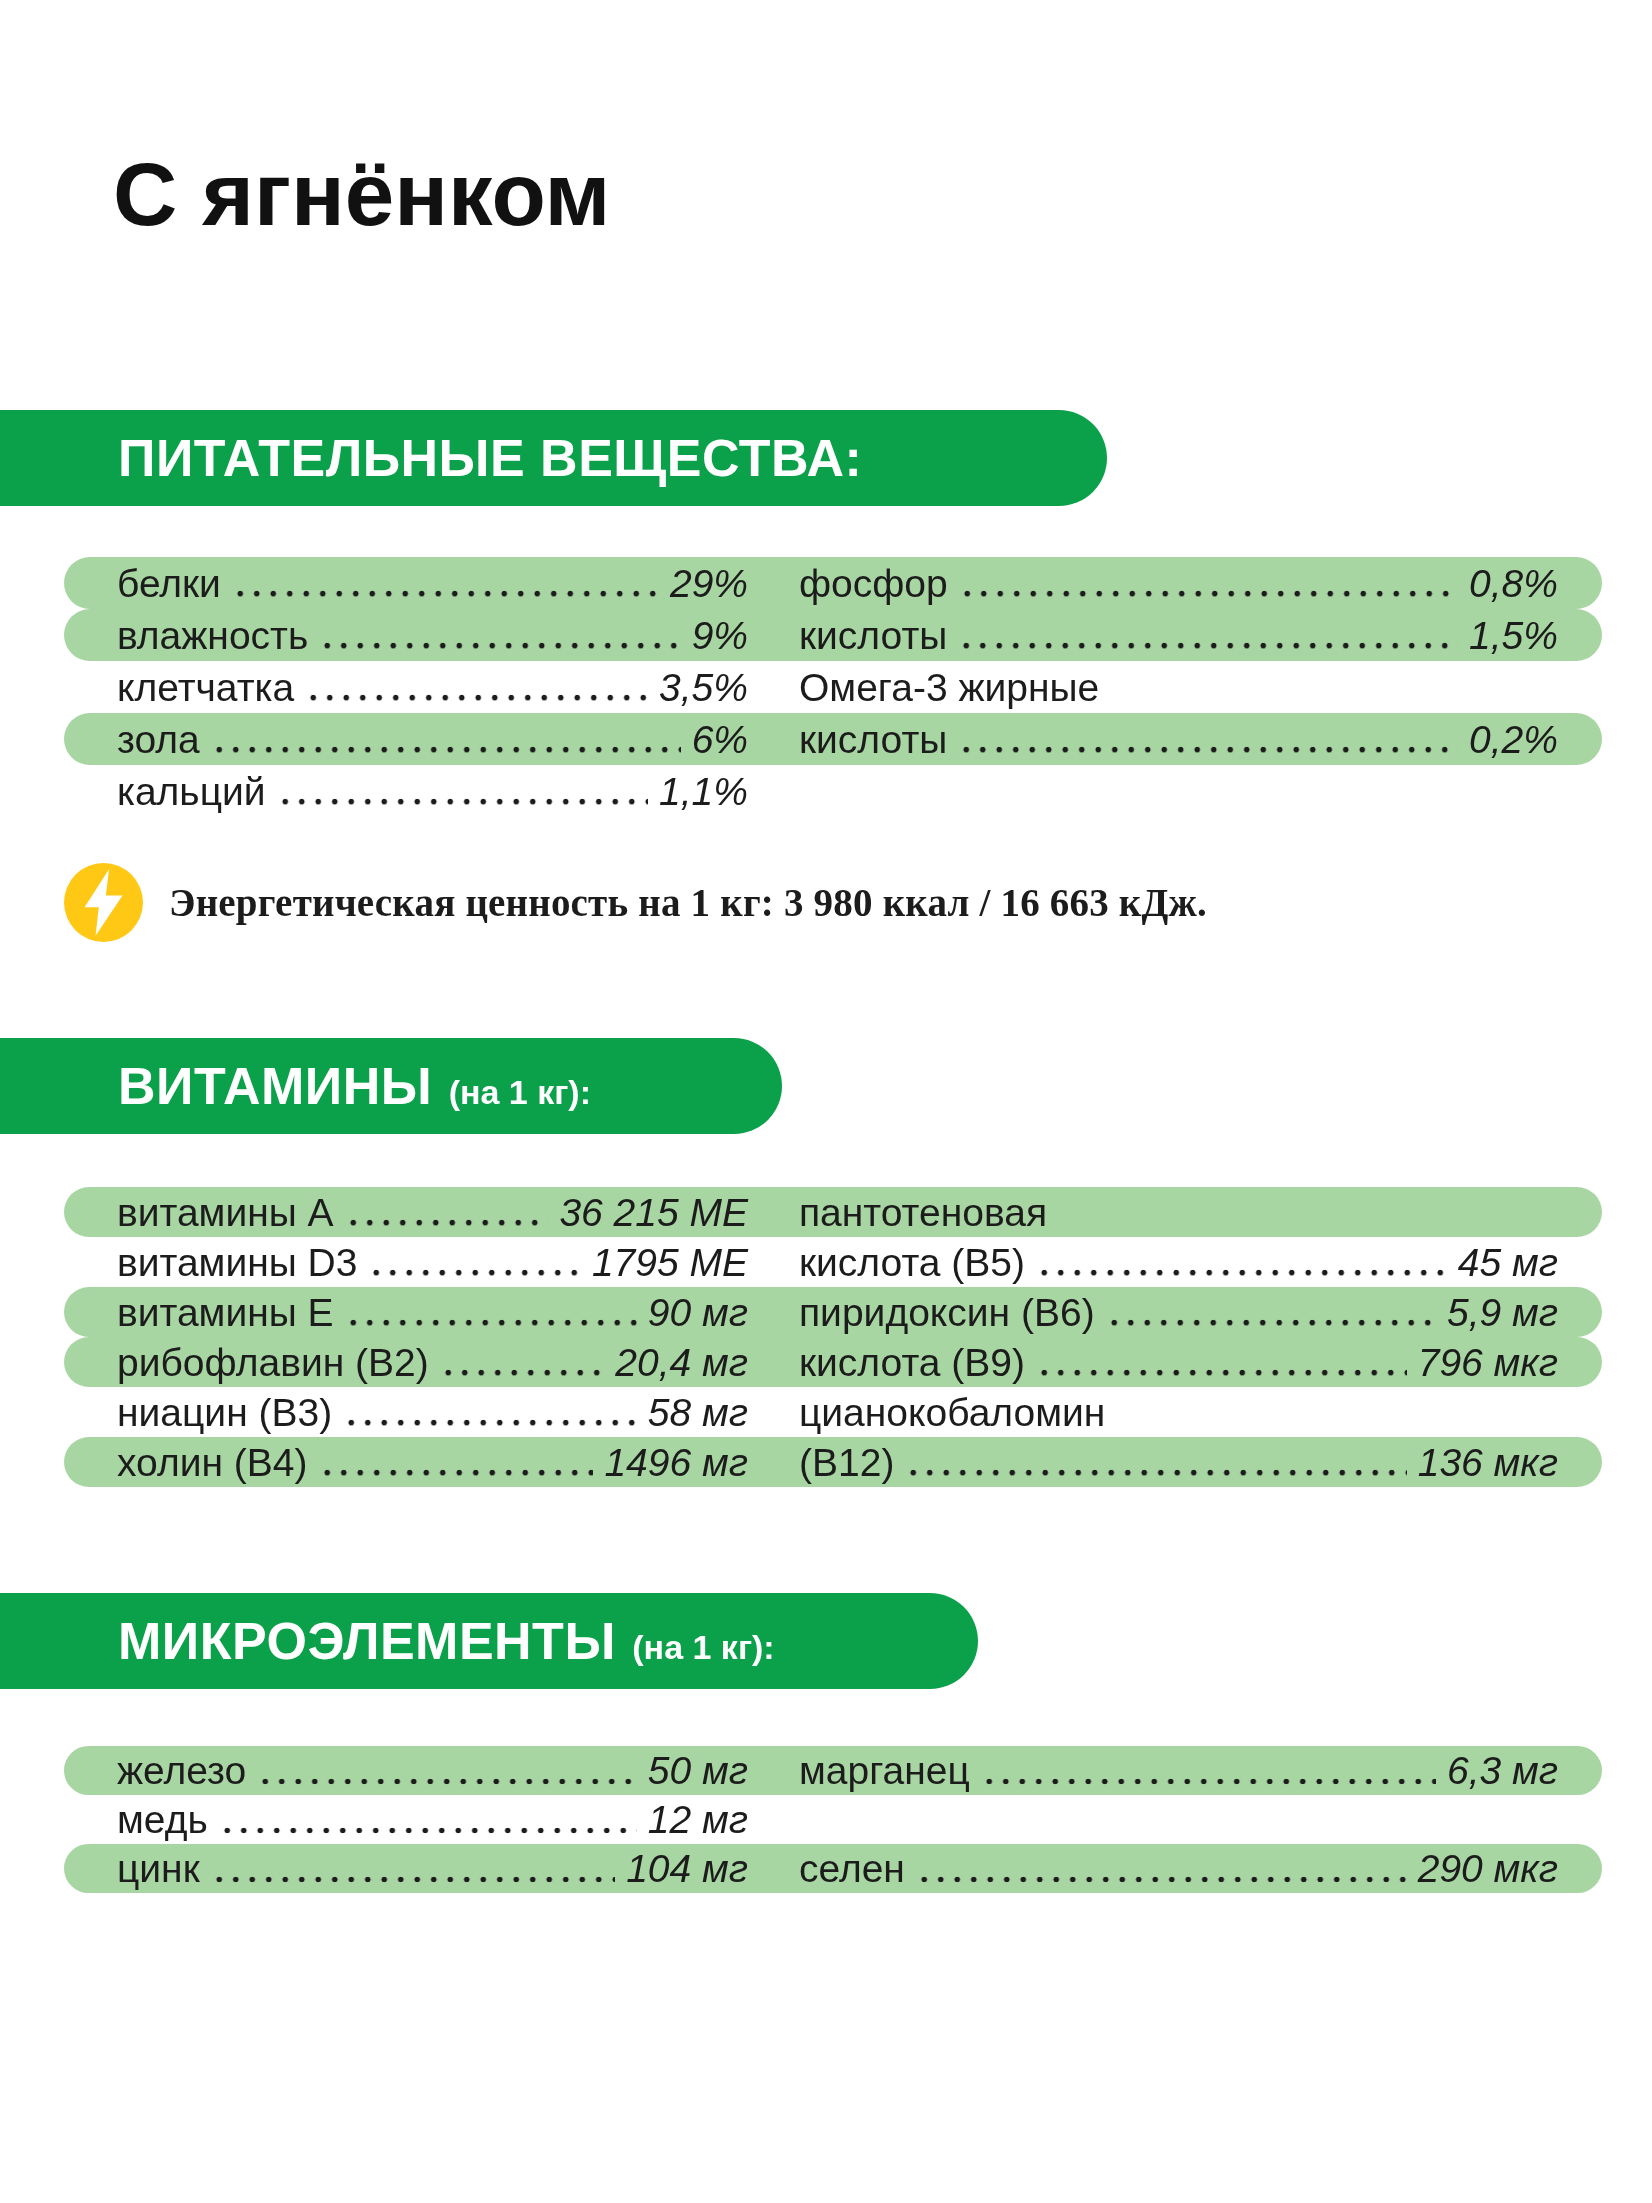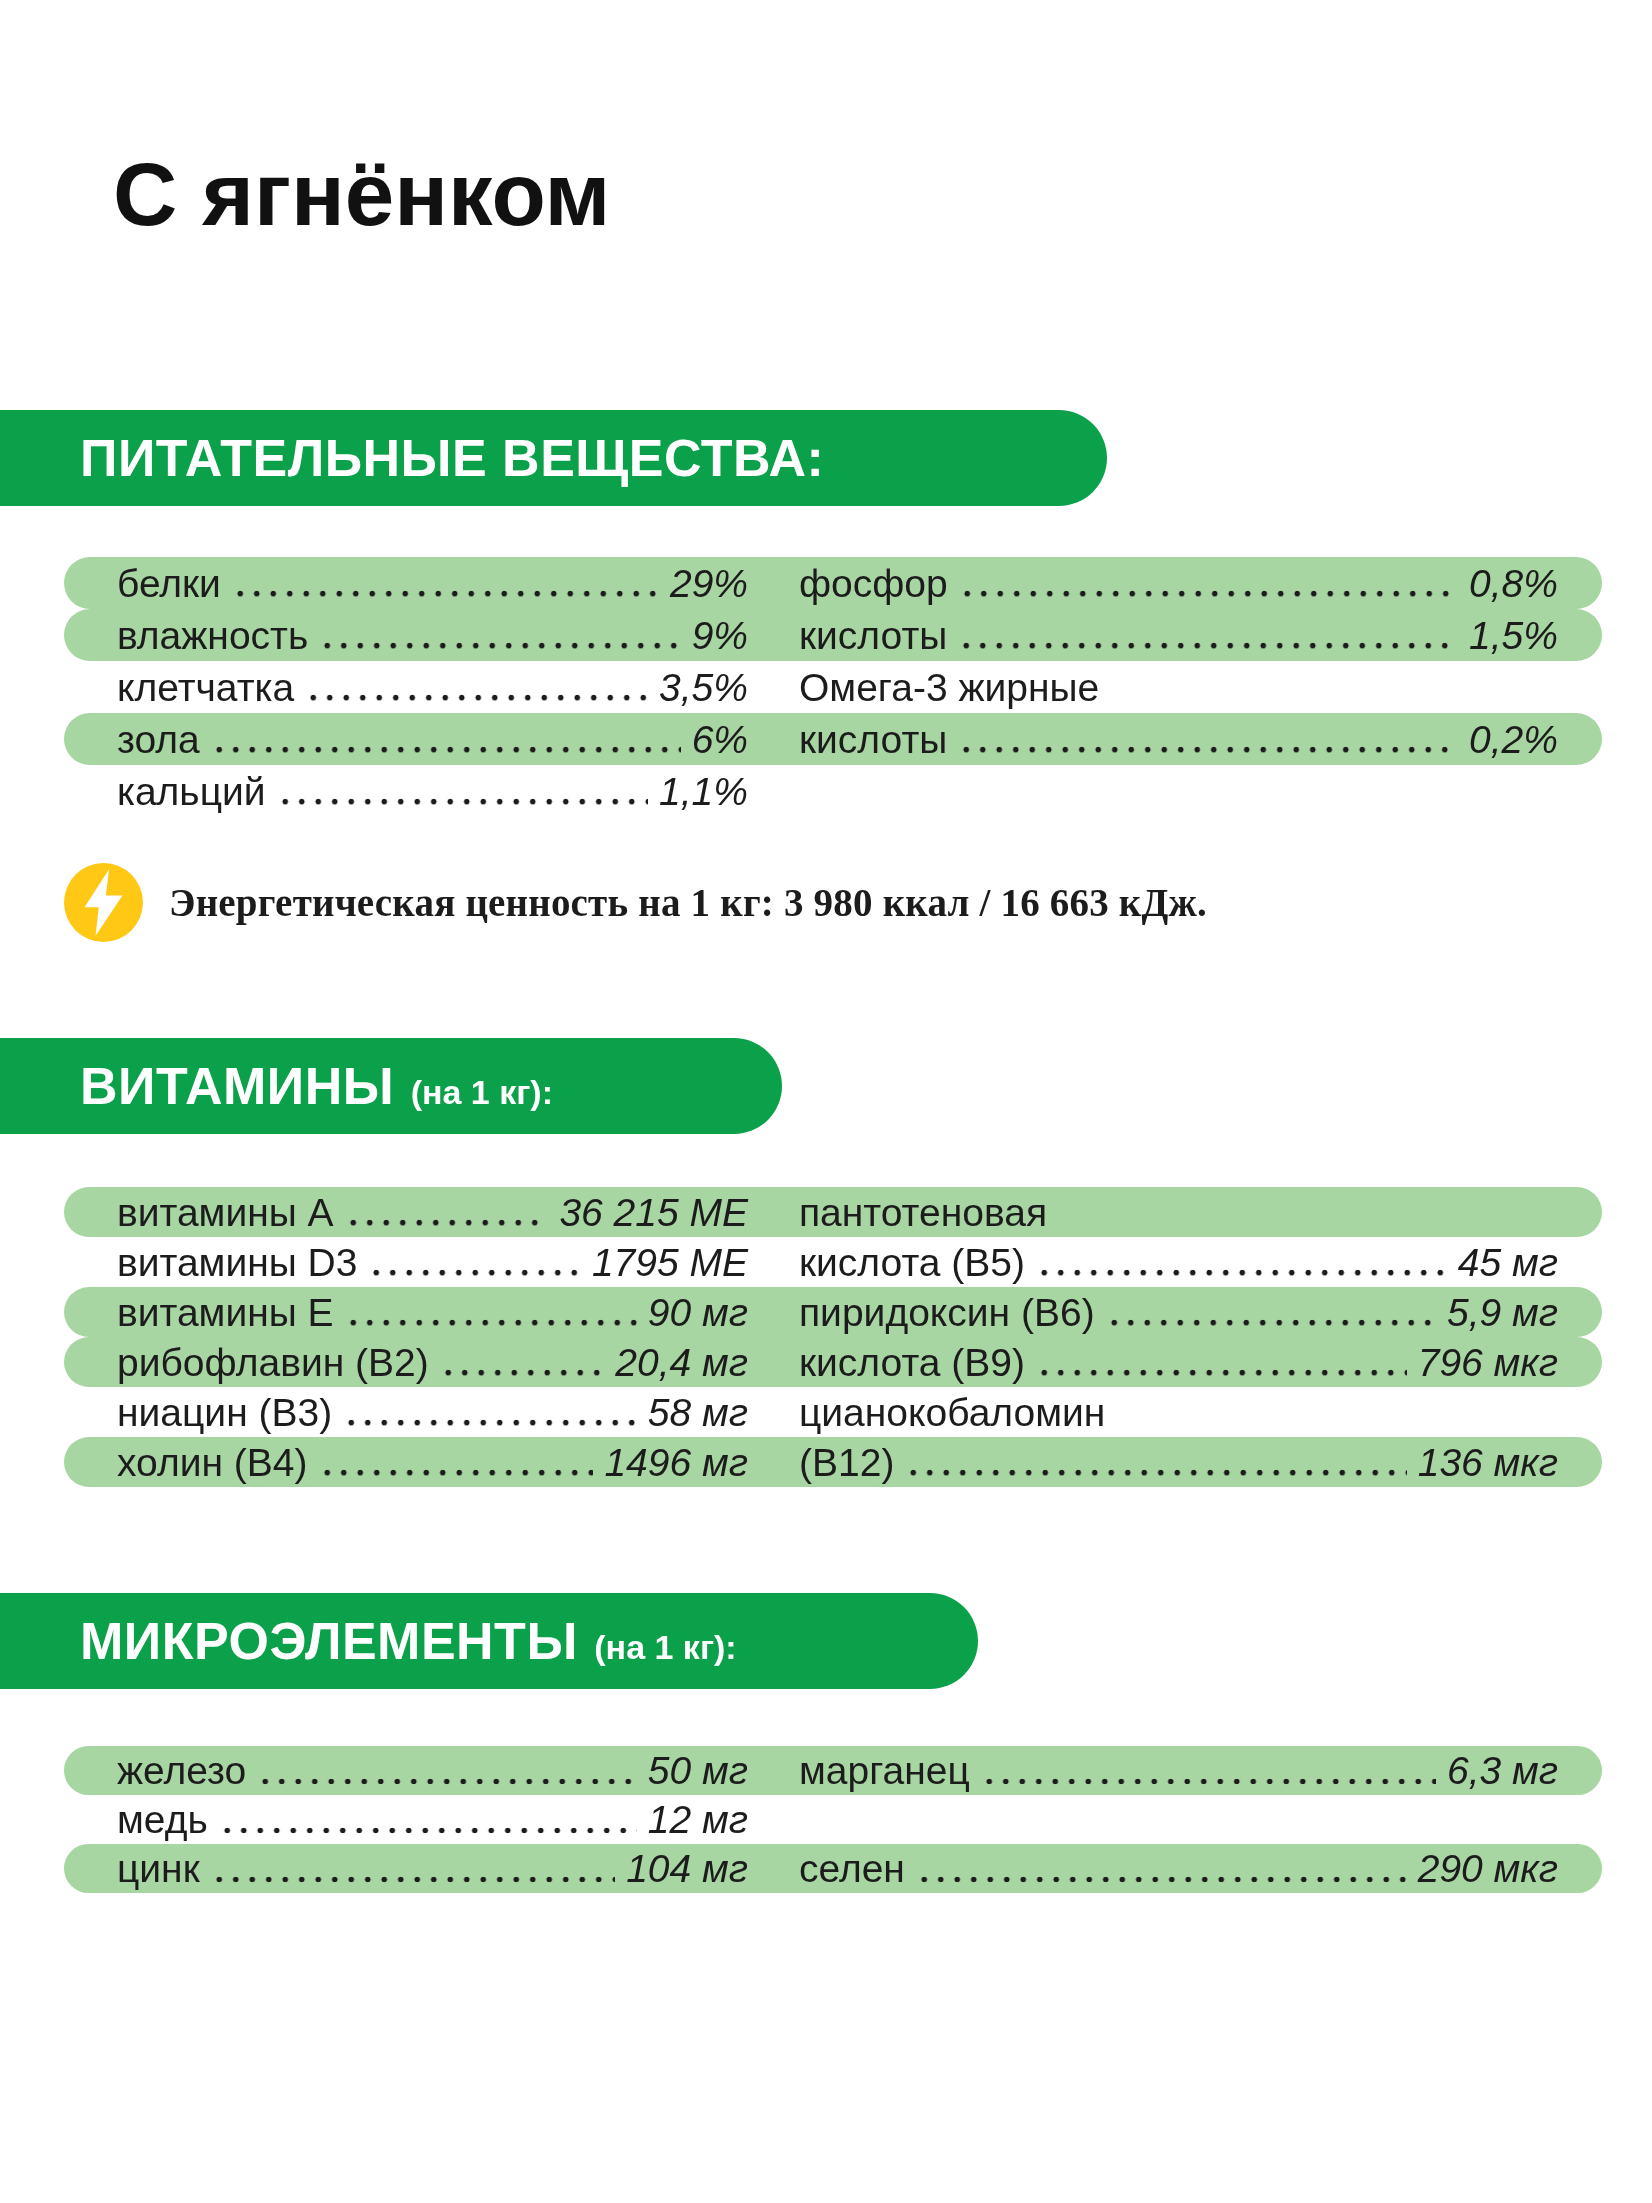--- a/index.html
+++ b/index.html
@@ -25,21 +25,21 @@
     letter-spacing:0;
     color:#111;
     line-height:1.0;
   }
   .band{
     height:96px;
     background:var(--green);
     border-radius:0 53px 53px 0;
     display:flex;
     align-items:center;
-    padding-left:80px;
+    padding-left:118px;
     color:#ffffff;
   }
   .band-inner{display:flex;align-items:baseline;}
   .band-title{
     font-size:52px;
     font-weight:700;
     letter-spacing:0.5px;
     white-space:nowrap;
   }
   .band-sub{

